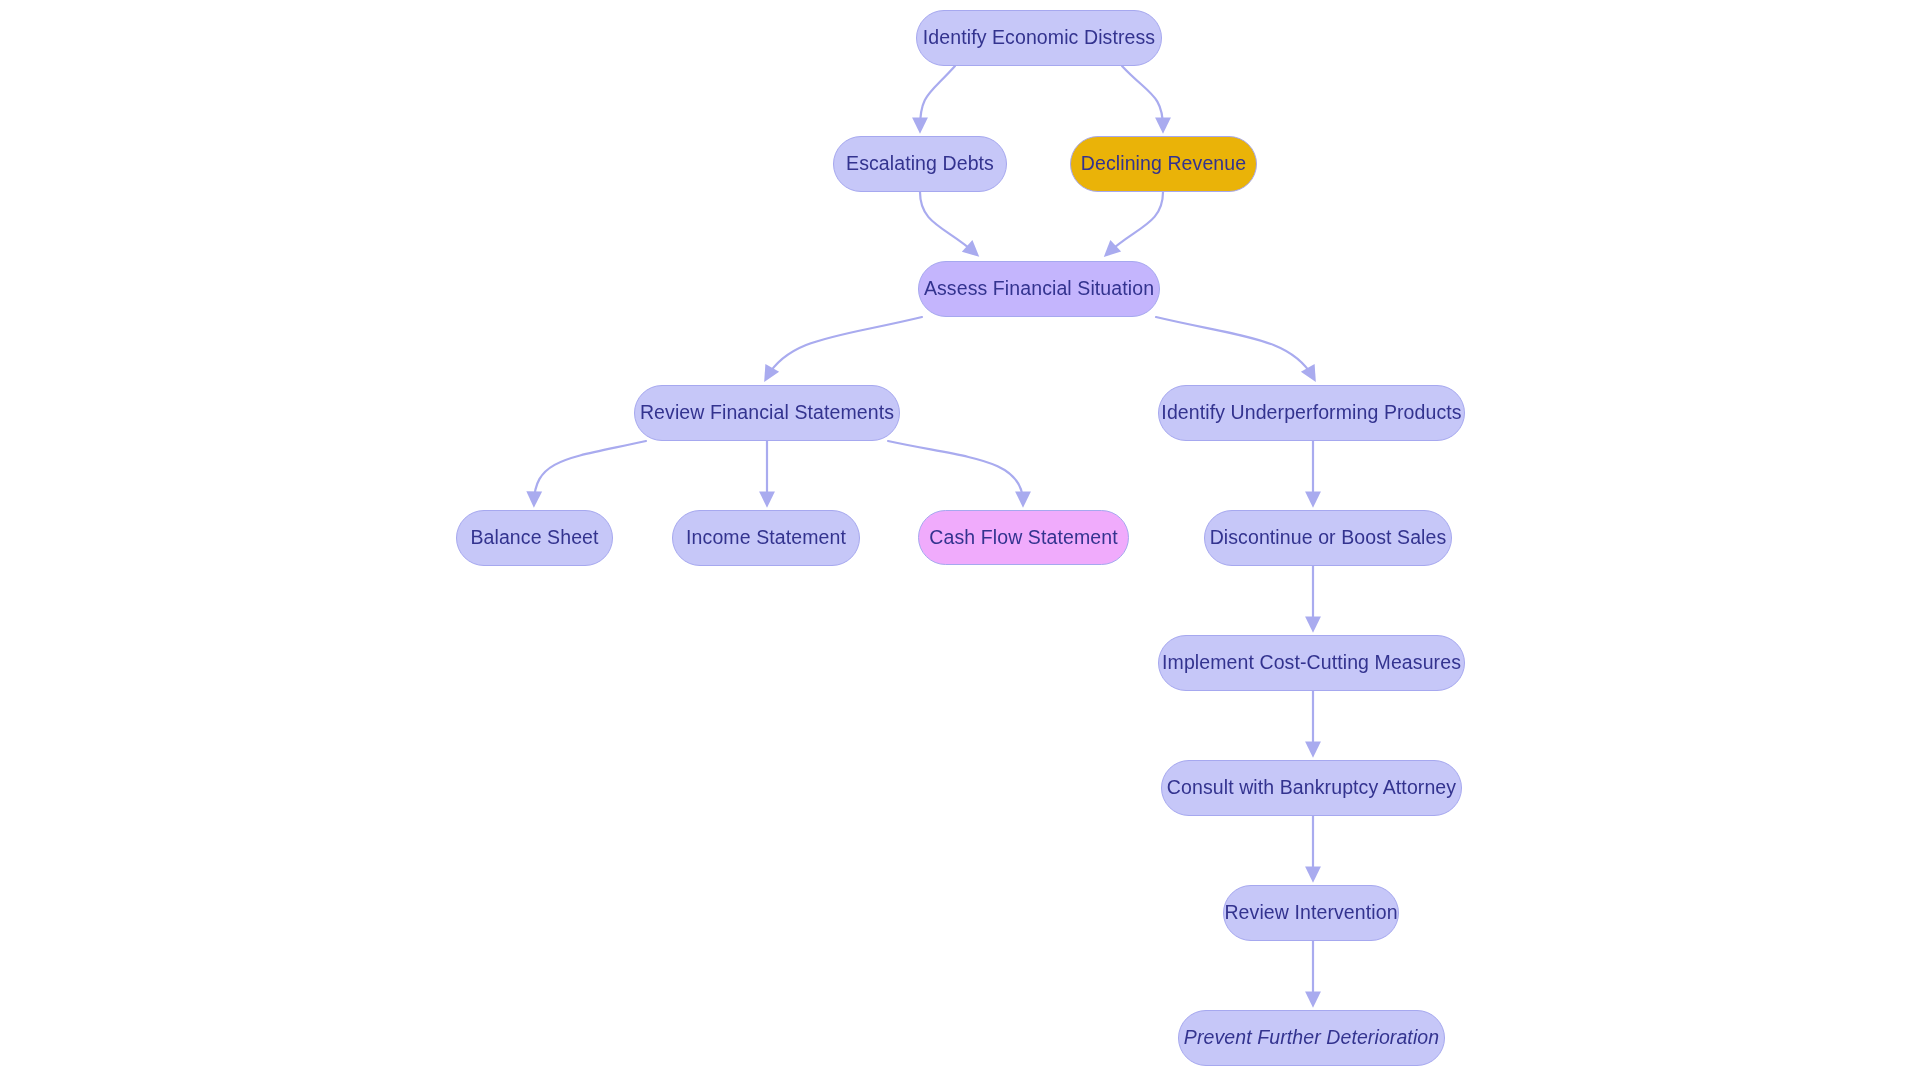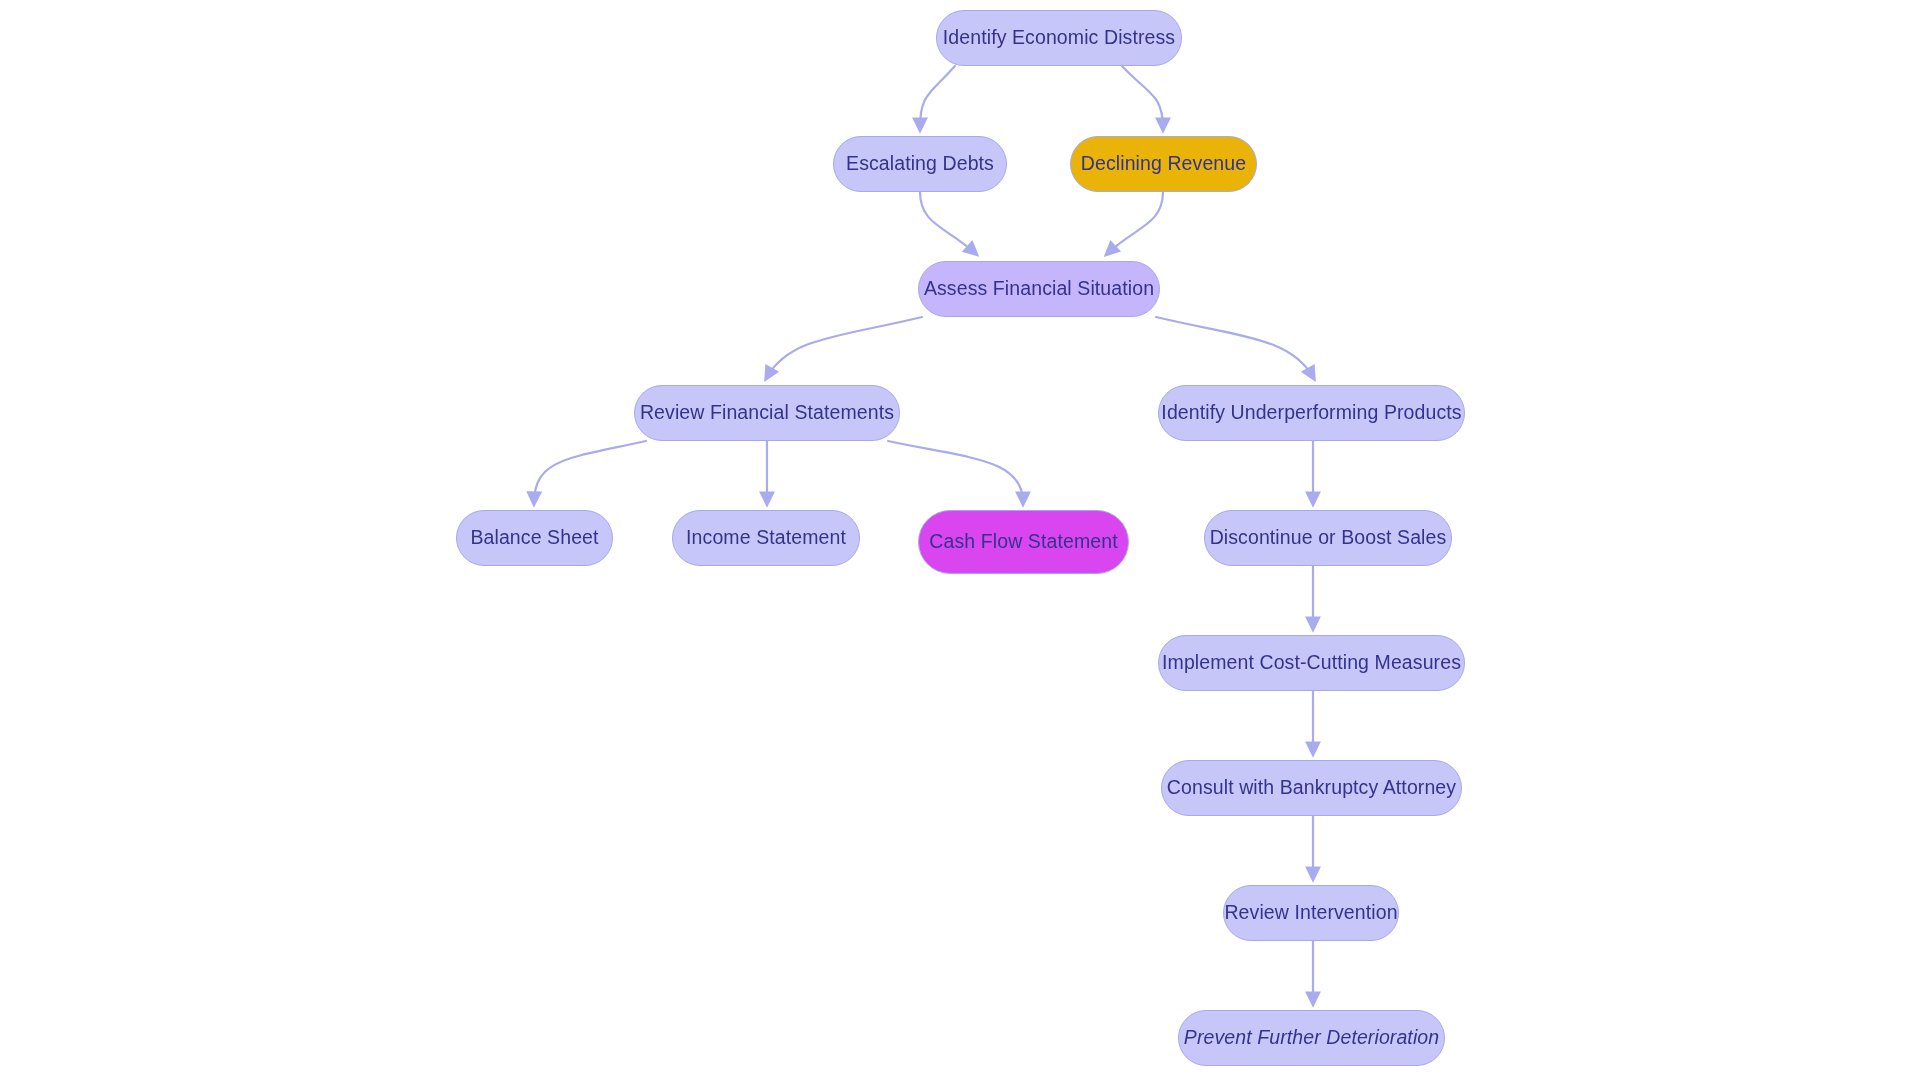--- a/index.html
+++ b/index.html
@@ -69,21 +69,21 @@
         <path d="M 888 441 C 966 458 1023 458 1023 502" fill="none" stroke="#a9abef" stroke-width="2.2" stroke-linecap="round" marker-end="url(#arrowhead)"></path>
         <path d="M 1313 441 L 1313 502" fill="none" stroke="#a9abef" stroke-width="2.2" stroke-linecap="round" marker-end="url(#arrowhead)"></path>
         <path d="M 1313 566 L 1313 627" fill="none" stroke="#a9abef" stroke-width="2.2" stroke-linecap="round" marker-end="url(#arrowhead)"></path>
         <path d="M 1313 691 L 1313 752" fill="none" stroke="#a9abef" stroke-width="2.2" stroke-linecap="round" marker-end="url(#arrowhead)"></path>
         <path d="M 1313 816 L 1313 877" fill="none" stroke="#a9abef" stroke-width="2.2" stroke-linecap="round" marker-end="url(#arrowhead)"></path>
         <path d="M 1313 941 L 1313 1002" fill="none" stroke="#a9abef" stroke-width="2.2" stroke-linecap="round" marker-end="url(#arrowhead)"></path>
       </g>
   </svg>
 
   <div id="node-layer">
-      <div class="node" style="left: 916px; top: 10px; width: 246px; height: 56px; background: rgb(198, 199, 248); border-color: rgb(166, 168, 239); color: rgb(51, 51, 143); margin-left: 20px;">
+      <div class="node" style="left: 916px; top: 10px; width: 246px; height: 56px; background: rgb(198, 199, 248); border-color: rgb(166, 168, 239); color: rgb(51, 51, 143);">
         <span class="node-label">Identify Economic Distress</span>
       </div>
       <div class="node" style="left: 833px; top: 136px; width: 174px; height: 56px; background: rgb(198, 199, 248); border-color: rgb(166, 168, 239); color: rgb(51, 51, 143);">
         <span class="node-label">Escalating Debts</span>
       </div>
       <div class="node" style="left: 1070px; top: 136px; width: 187px; height: 56px; background: #eab308; border-color: rgb(166, 168, 239); color: rgb(51, 51, 143);">
         <span class="node-label">Declining Revenue</span>
       </div>
       <div class="node" style="left: 918px; top: 261px; width: 242px; height: 56px; background: #c4b5fd; border-color: rgb(166, 168, 239); color: rgb(51, 51, 143); text-align: center;">
         <span class="node-label">Assess Financial Situation</span>
@@ -93,21 +93,21 @@
       </div>
       <div class="node" style="left: 1158px; top: 385px; width: 307px; height: 56px; background: rgb(198, 199, 248); border-color: rgb(166, 168, 239); color: rgb(51, 51, 143);">
         <span class="node-label">Identify Underperforming Products</span>
       </div>
       <div class="node" style="left: 456px; top: 510px; width: 157px; height: 56px; background: rgb(198, 199, 248); border-color: rgb(166, 168, 239); color: rgb(51, 51, 143);">
         <span class="node-label">Balance Sheet</span>
       </div>
       <div class="node" style="left: 672px; top: 510px; width: 188px; height: 56px; background: rgb(198, 199, 248); border-color: rgb(166, 168, 239); color: rgb(51, 51, 143);">
         <span class="node-label">Income Statement</span>
       </div>
-      <div class="node" style="left: 918px; top: 510px; width: 211px; height: 64px; background: #d946ef; border-color: rgb(166, 168, 239); color: rgb(51, 51, 143); justify-content: center;">
+      <div class="node" style="left: 918px; top: 510px; width: 211px; height: 55px; background: #f0abfc; border-color: rgb(166, 168, 239); color: rgb(51, 51, 143); justify-content: center;">
         <span class="node-label">Cash Flow Statement</span>
       </div>
       <div class="node" style="left: 1188px; top: 510px; width: 248px; height: 56px; background: rgb(198, 199, 248); border-color: rgb(166, 168, 239); color: rgb(51, 51, 143); margin-left: 16px;">
         <span class="node-label">Discontinue or Boost Sales</span>
       </div>
       <div class="node" style="left: 1158px; top: 635px; width: 307px; height: 56px; background: rgb(198, 199, 248); border-color: rgb(166, 168, 239); color: rgb(51, 51, 143);">
         <span class="node-label">Implement Cost-Cutting Measures</span>
       </div>
       <div class="node" style="left: 1161px; top: 760px; width: 301px; height: 56px; background: rgb(198, 199, 248); border-color: rgb(166, 168, 239); color: rgb(51, 51, 143);">
         <span class="node-label">Consult with Bankruptcy Attorney</span>

